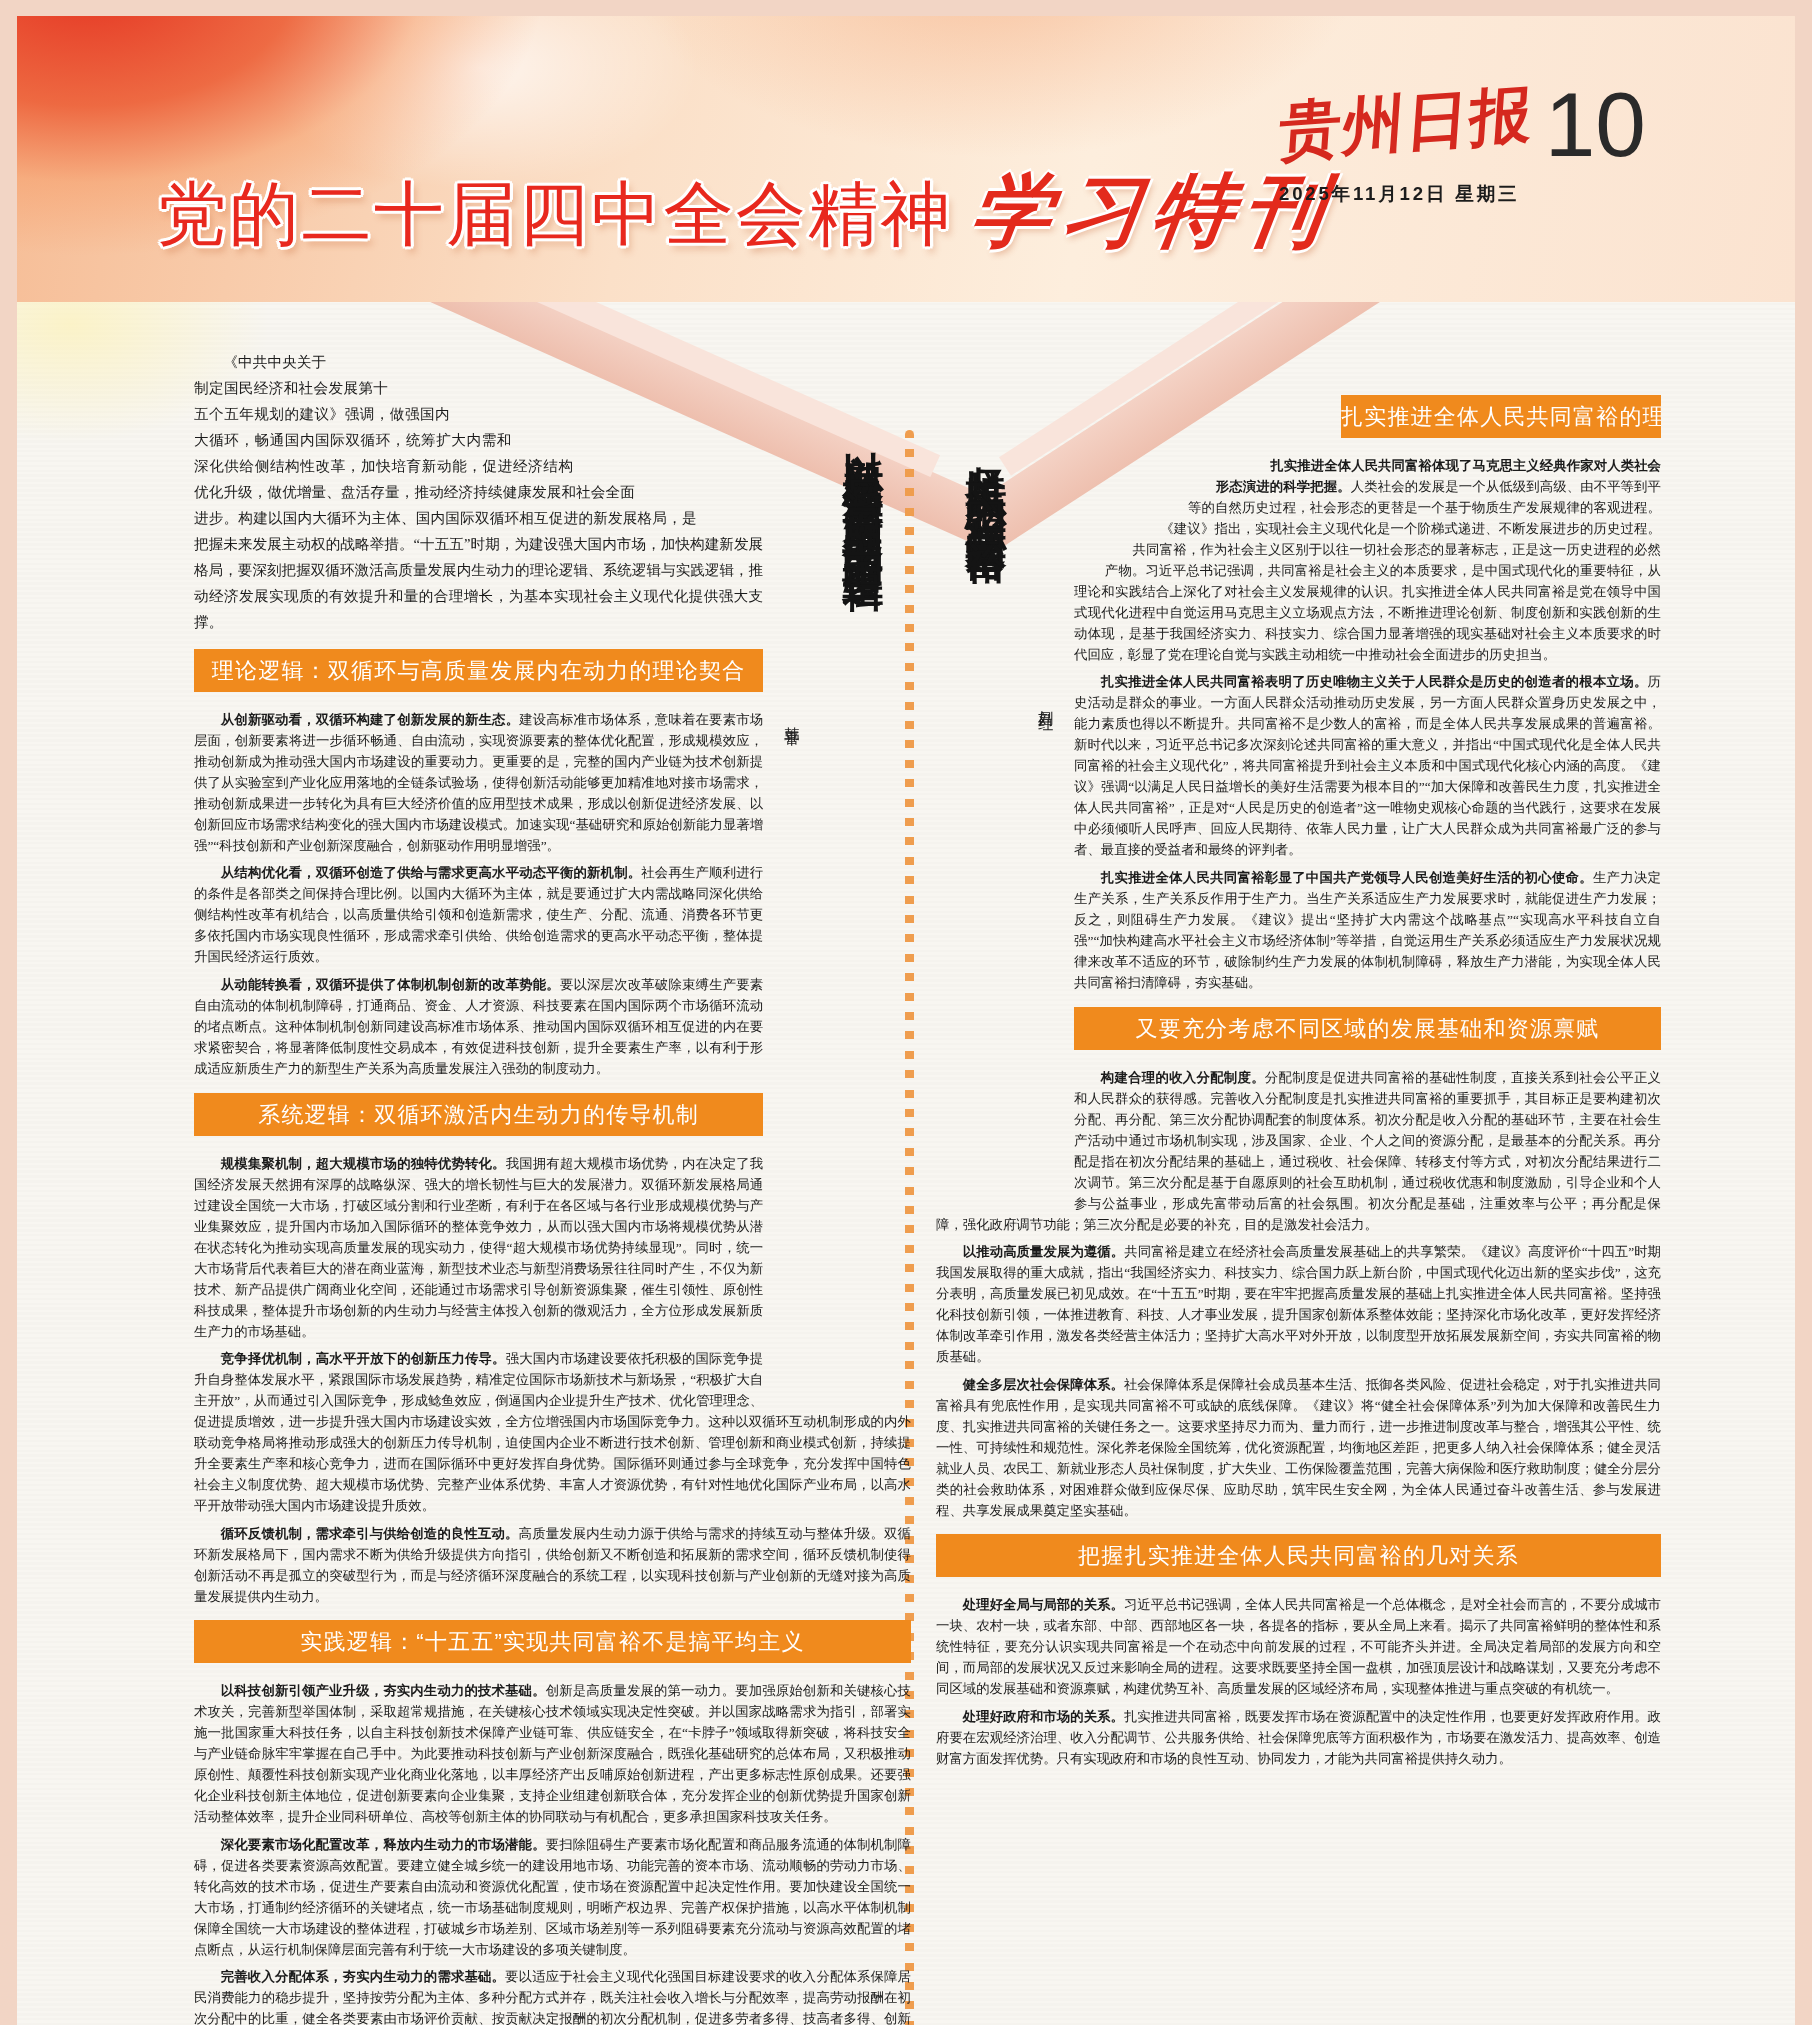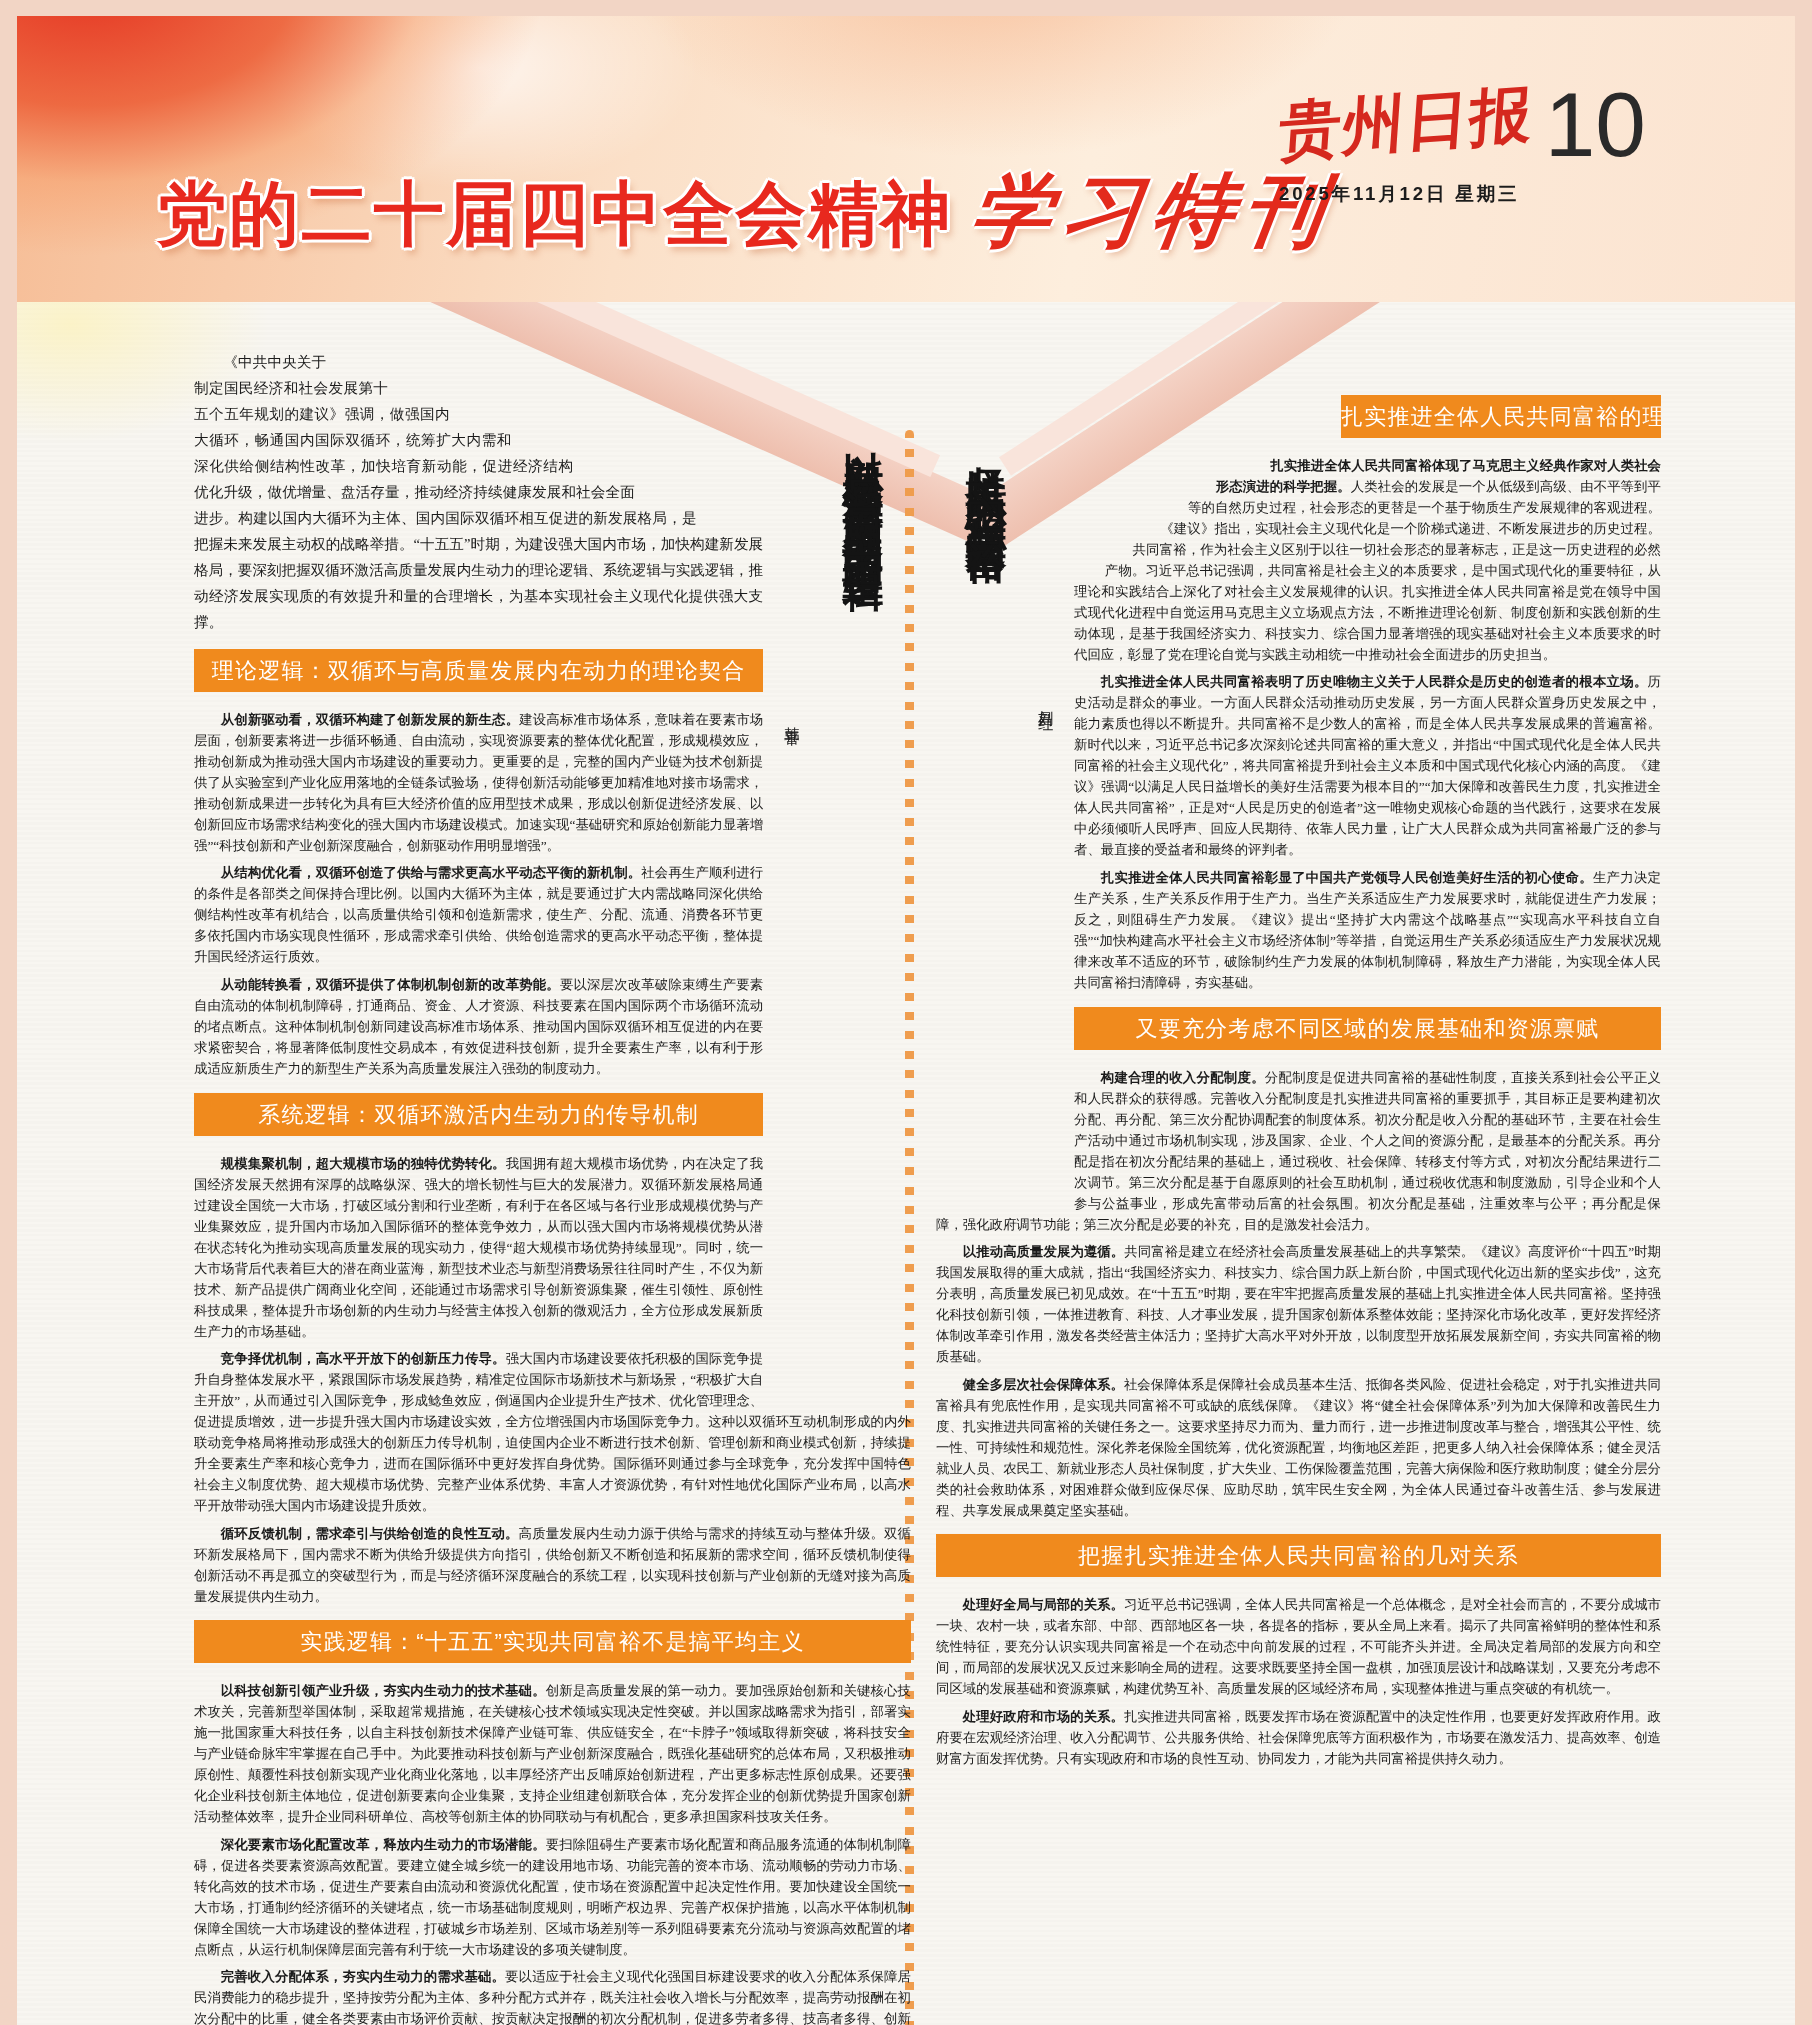--- a/index.html
+++ b/index.html
@@ -13,21 +13,21 @@
       radial-gradient(ellipse 608px 365px at 4% -12%, rgba(228,48,30,.96) 0%, rgba(236,90,50,.85) 34%, rgba(246,150,95,.45) 55%, rgba(250,200,160,0) 75%),
       radial-gradient(ellipse 365px 203px at 26% 18%, rgba(255,255,255,.75) 0%, rgba(255,255,255,0) 60%),
       radial-gradient(ellipse 527px 284px at 55% -20%, rgba(244,160,110,.55) 0%, rgba(250,210,175,0) 70%),
       linear-gradient(100deg,#f6bd96 0%,#fbe0c8 35%,#fdeedd 60%,#fbe3d0 100%);}
   #masthead{position:absolute;right:38px;top:63px;width:478px;text-align:left;}
   #paper-name{display:inline-block;color:#d5281e;font-size:62px;font-weight:900;
     transform:rotate(-4deg) skewX(-8deg);letter-spacing:1.6px;font-family:"Liberation Serif",serif;}
   #page-num{display:inline-block;color:#2a2a2a;font-size:91px;font-weight:400;line-height:1;vertical-align:-12px;margin-left:11.3px;}
   #date-line{margin-top:10.5px;font-size:18.6px;color:#1c1c1c;letter-spacing:2.8px;font-weight:bold;}
   #banner-title{position:absolute;left:105px;top:142px;width:1247px;text-align:center;white-space:nowrap;}
-  #banner-main{font-size:70px;font-weight:700;color:#e8281e;letter-spacing:2.4px;
+  #banner-main{font-size:70px;font-weight:400;color:#e8281e;letter-spacing:2.4px;
     text-shadow:-3.2px 0 0 #fff,3.2px 0 0 #fff,0 -3.2px 0 #fff,0 3.2px 0 #fff,-2.4px -2.4px 0 #fff,2.4px 2.4px 0 #fff,-2.4px 2.4px 0 #fff,2.4px -2.4px 0 #fff,4px 5.7px 7.3px rgba(190,80,30,.35);}
   #banner-script{font-size:80px;font-weight:900;font-style:italic;color:#e32a1c;letter-spacing:10.5px;margin-left:19.4px;
     transform:skewX(-8deg);display:inline-block;
     text-shadow:-2.8px 0 0 #fff,2.8px 0 0 #fff,0 -2.8px 0 #fff,0 2.8px 0 #fff,3.2px 4.9px 6.5px rgba(190,80,30,.3);}
 
   
   #content{position:absolute;left:0;top:286px;width:1778px;height:2250px;
     background:
       radial-gradient(ellipse 284px 170px at 3% 1%, rgba(252,242,190,.8) 0%, rgba(252,242,190,0) 70%),
       repeating-linear-gradient(0deg,#f8f6f1 0 2.4px,#f5f3ee 2.4px 4.9px);

